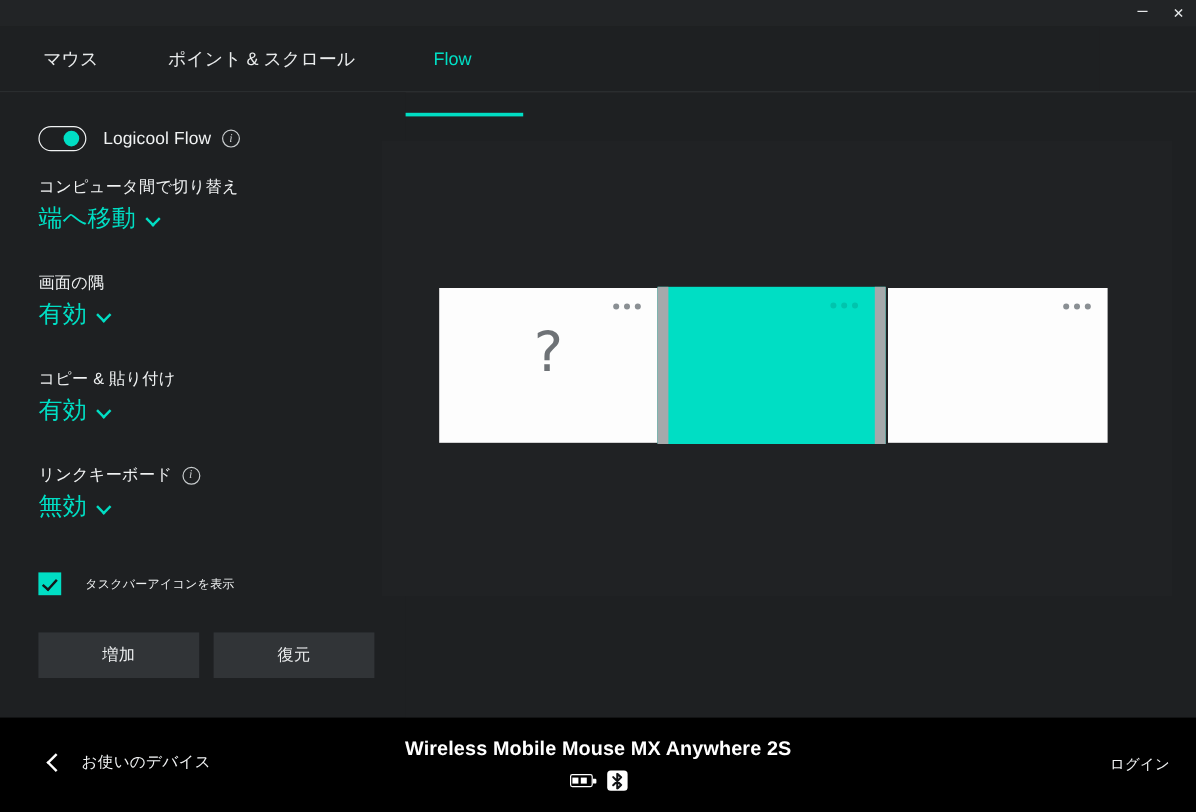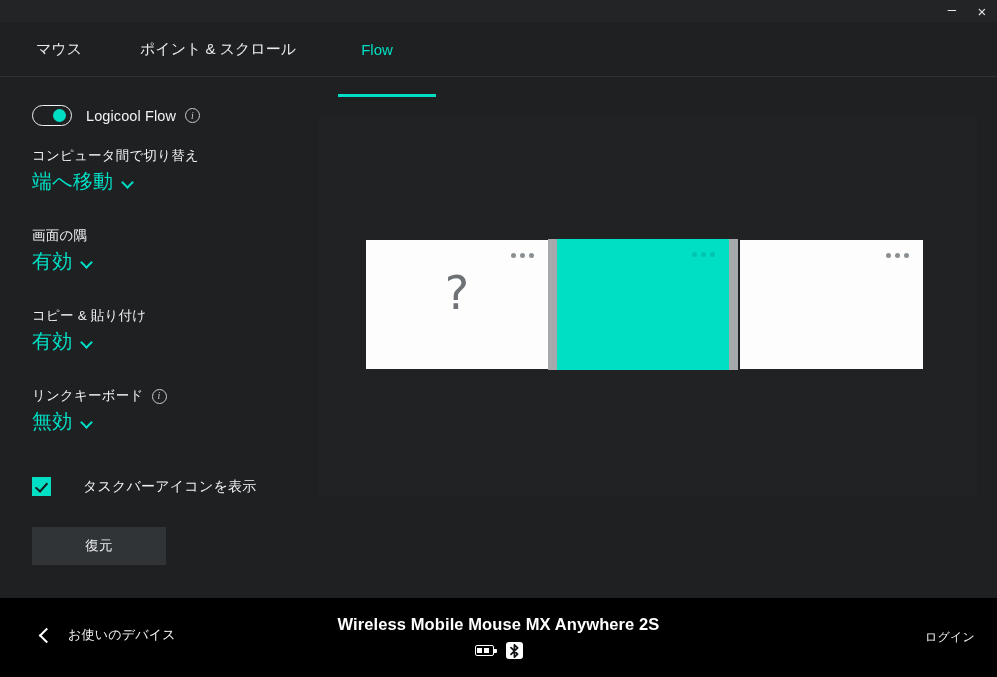--- a/index.html
+++ b/index.html
@@ -205,22 +205,22 @@
   .checkbox::after {
     content: "";
     position: absolute;
     left: 6px; top: 3px;
     width: 5px; height: 10px;
     border-right: 2.4px solid #14171a;
     border-bottom: 2.4px solid #14171a;
     transform: rotate(42deg);
   }
   .check-label {
-    margin-left: 32px;
-    font-size: 14px;
+    margin-left: 20px;
+    font-size: 10px;
     color: #f0f2f3;
     letter-spacing: .2px;
   }
 
   .btn-row {
     position: absolute;
     left: 32px; top: 450px;
     display: flex;
   }
   .btn {
@@ -470,20 +470,21 @@
         <span class="chev"></span>
       </div>
     </div>
 
     <div class="row-check">
       <div class="checkbox"></div>
       <div class="check-label">タスクバーアイコンを表示</div>
     </div>
 
     <div class="btn-row">
+      <button class="btn">増加</button>
       <button class="btn">復元</button>
     </div>
 
   </div>
 
   <div class="preview">
     <div class="screens">
 
       <div class="screen left">
         <div class="dots">

